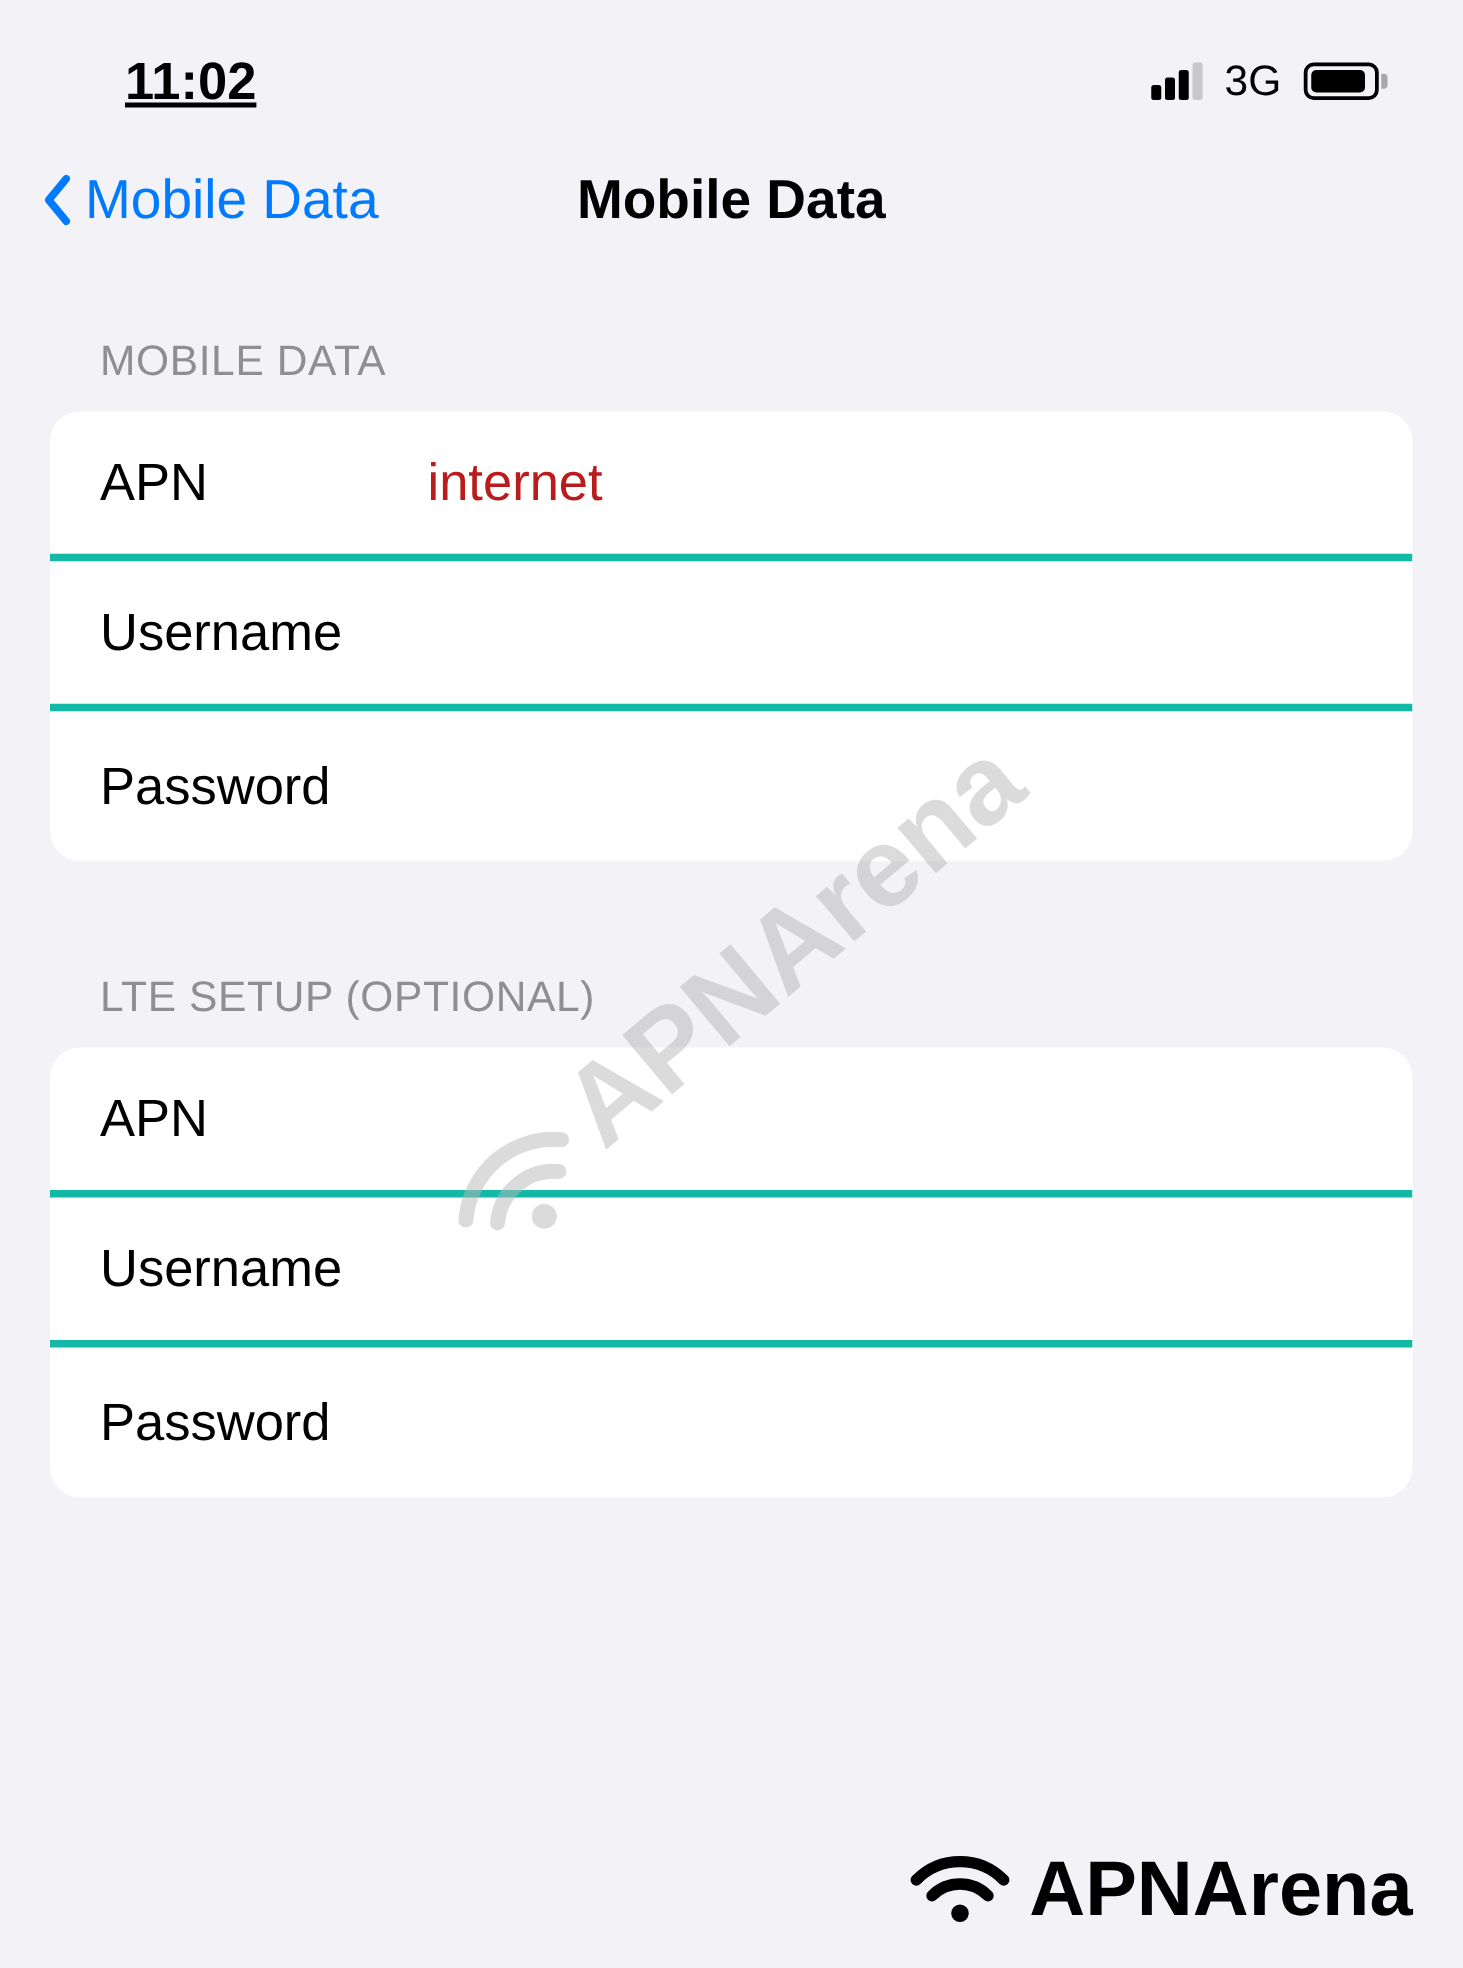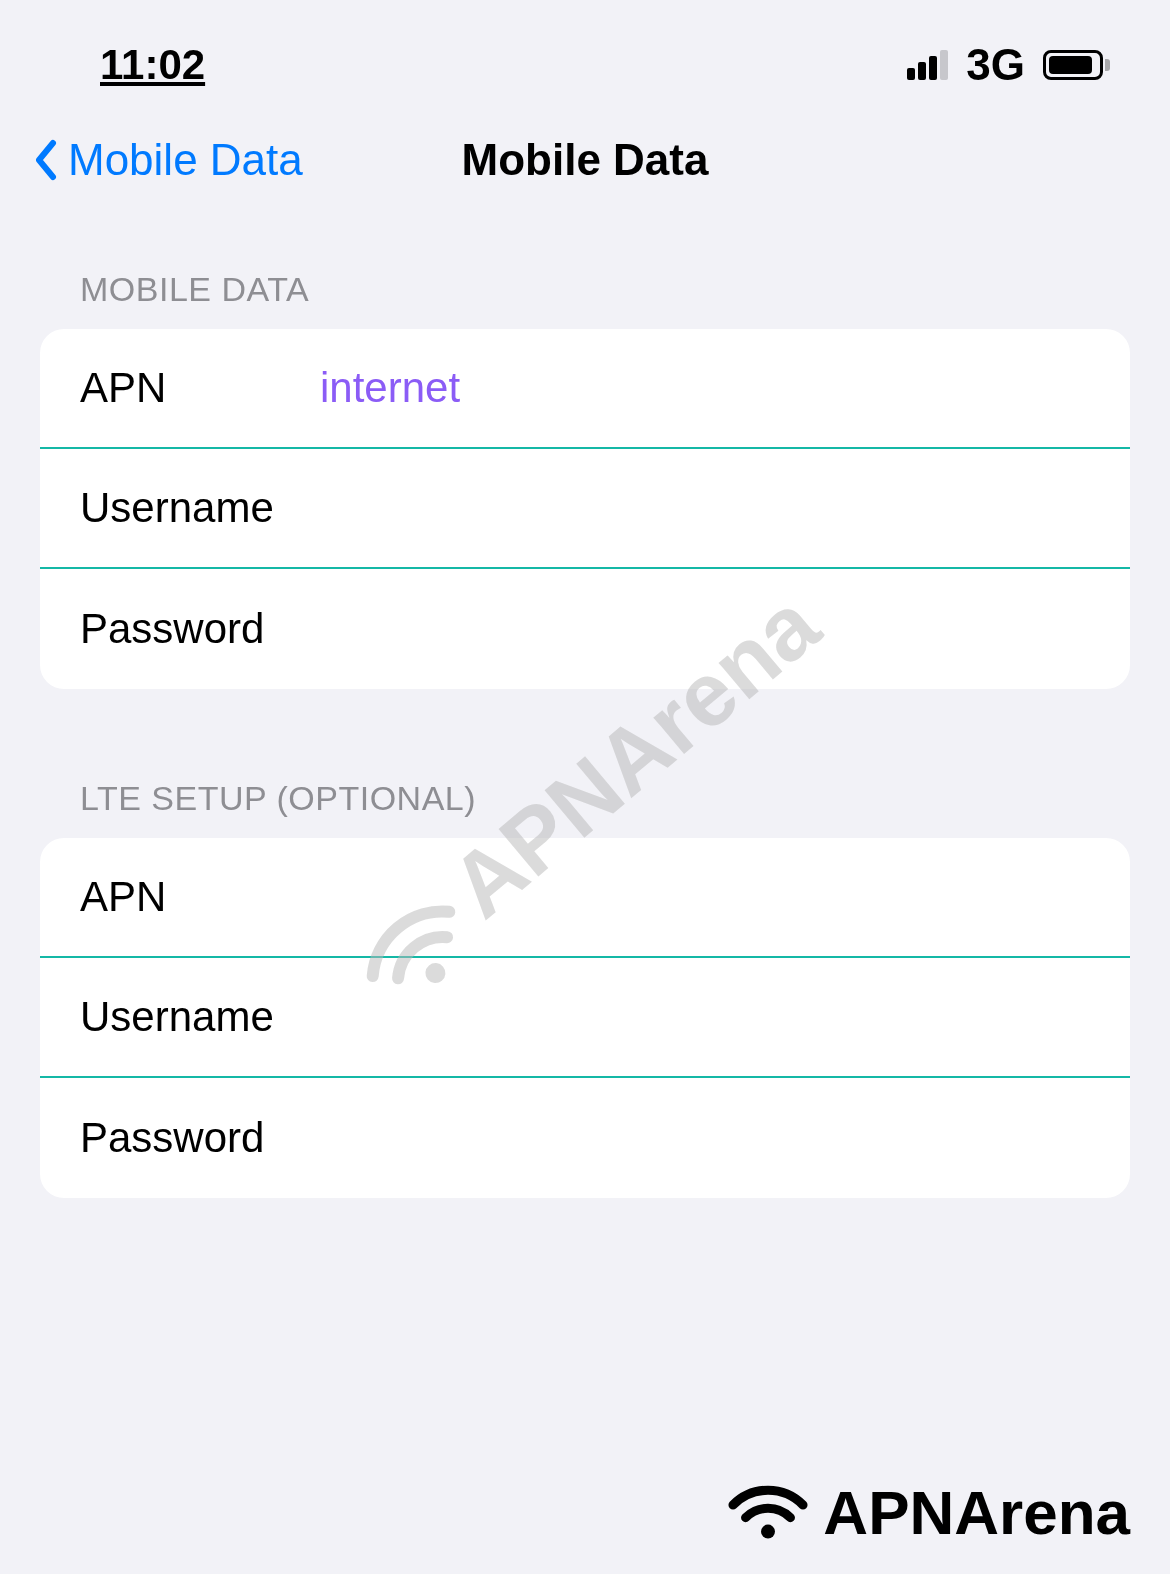--- a/index.html
+++ b/index.html
@@ -40,22 +40,22 @@
   .signal-bar {
     width: 8px;
     background: #000;
     border-radius: 2px;
   }
   .signal-bar.b1 { height: 12px; }
   .signal-bar.b2 { height: 18px; }
   .signal-bar.b3 { height: 24px; }
   .signal-bar.b4 { height: 30px; background: #c7c7cc; }
   .network-label {
-    font-size: 44px;
-    font-weight: 700;
+    font-size: 34px;
+    font-weight: 400;
     color: #000;
     margin-left: 6px;
   }
   .battery {
     display: flex;
     align-items: center;
     margin-left: 6px;
   }
   .battery-body {
     width: 60px;
@@ -129,38 +129,39 @@
     background: #fff;
     border-radius: 24px;
     overflow: hidden;
     margin-bottom: 90px;
   }
   .setting-row {
     display: flex;
     align-items: center;
     min-height: 120px;
     padding: 0 40px;
-    border-bottom: 2px solid #14b8a6;
+    border-bottom: 6px solid #14b8a6;
   }
   .setting-row:last-child { border-bottom: none; gap: 28px; }
   .setting-label {
     font-size: 42px;
     font-weight: 400;
     color: #000;
     width: 240px;
     flex-shrink: 0;
   }
   .setting-input {
     border: none;
     outline: none;
     font-size: 42px;
     font-family: inherit;
-    color: #8b5cf6;
+    color: #b91c1c;
     flex: 1;
     background: transparent;
+    margin-left: 22px;
   }
   
   
   .watermark-diag {
     position: absolute;
     left: 50%;
     top: 50%;
     transform: translate(-50%, -40%) rotate(-40deg);
     font-size: 90px;
     font-weight: 700;

